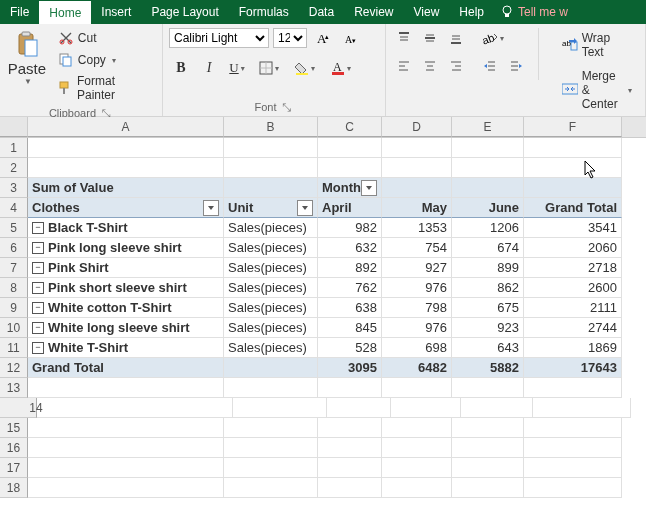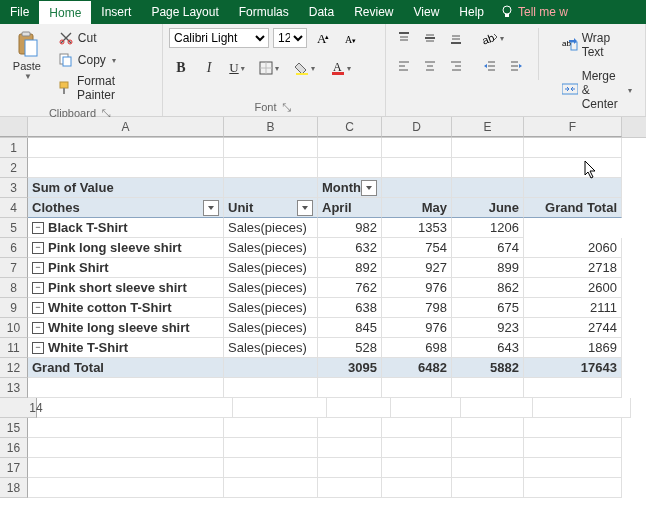--- a/index.html
+++ b/index.html
@@ -6,21 +6,21 @@
 .titlebar-tabs{display:flex;background:#0a6332;color:#fff;height:24px;align-items:stretch}
 .titlebar-tabs .tab{padding:4px 10px;cursor:pointer;font-size:12px;display:flex;align-items:center}
 .titlebar-tabs .tab.active{background:#fff;color:#1a7a43;border-top:2px solid #0a6332;margin-top:-1px}
 .titlebar-tabs .tell{display:flex;align-items:center;gap:4px;margin-left:6px;color:#fca5a5}
 .ribbon{background:#f1f1f1;border-bottom:1px solid #d4d4d4;height:92px;display:flex}
 .rgroup{display:flex;flex-direction:column;border-right:1px solid #d9d9d9;padding:2px 6px 0 6px}
 .rgroup .body{flex:1;display:flex;align-items:flex-start;gap:6px}
 .rgroup .label{text-align:center;font-size:11px;color:#666;padding:2px 0}
 .vbtn{display:flex;flex-direction:column;align-items:center;justify-content:center;width:44px;padding-top:4px;cursor:pointer}
 .vbtn .ic{width:28px;height:28px;display:flex;align-items:center;justify-content:center}
-.vbtn .txt{font-size:11px;margin-top:2px}
+.vbtn .txt{font-size:15px;margin-top:2px}
 .smbtns{display:flex;flex-direction:column;gap:2px;padding-top:2px}
 .smbn{display:flex;align-items:center;gap:4px;padding:2px 4px;cursor:pointer;font-size:12px}
 .smbn .ic{width:16px;height:16px;display:flex;align-items:center;justify-content:center}
 .fontgrp .row{display:flex;align-items:center;gap:4px;margin-bottom:6px}
 .fontgrp select,.fontgrp input{font-size:12px;border:1px solid #bfbfbf;background:#fff;height:20px}
 .fontgrp .fname{width:100px}
 .fontgrp .fsize{width:34px}
 .icbtn{width:22px;height:22px;display:flex;align-items:center;justify-content:center;cursor:pointer;border:1px solid transparent}
 .icbtn svg{display:block}
 .alngrp .row{display:flex;gap:2px;margin-bottom:4px}
@@ -344,20 +344,21 @@
     <div class="row">
       <div class="rowh" style="height: 20px;">5</div>
       <div class="cell cA">
         <span class="expbox">−</span>
         <b>Black T-Shirt</b>
       </div>
       <div class="cell cB">Sales(pieces)</div>
       <div class="cell cC ar">982</div>
       <div class="cell cD ar">1353</div>
       <div class="cell cE ar">1206</div>
+      <div class="cell cF ar">3541</div>
     </div>
     <div class="row">
       <div class="rowh" style="height: 20px;">6</div>
       <div class="cell cA">
         <span class="expbox">−</span>
         <b>Pink long sleeve shirt</b>
       </div>
       <div class="cell cB">Sales(pieces)</div>
       <div class="cell cC ar">632</div>
       <div class="cell cD ar">754</div>

